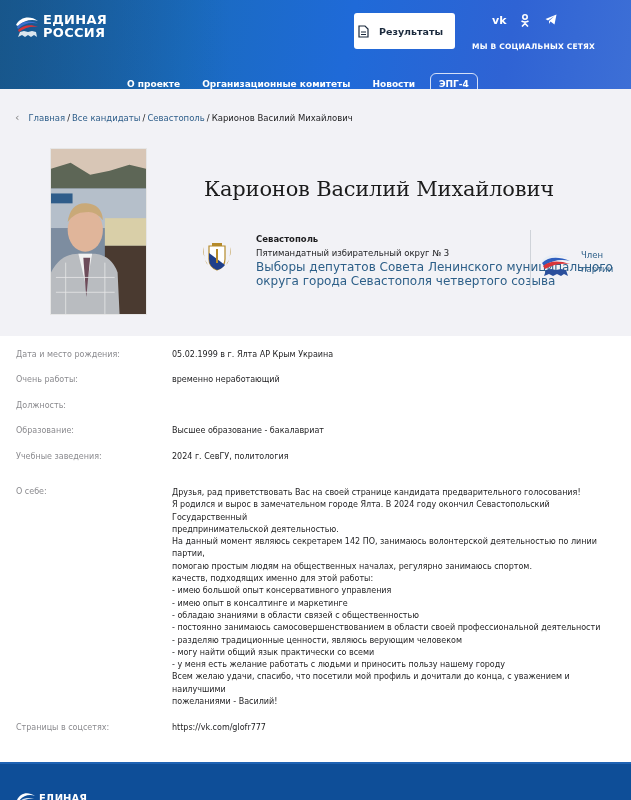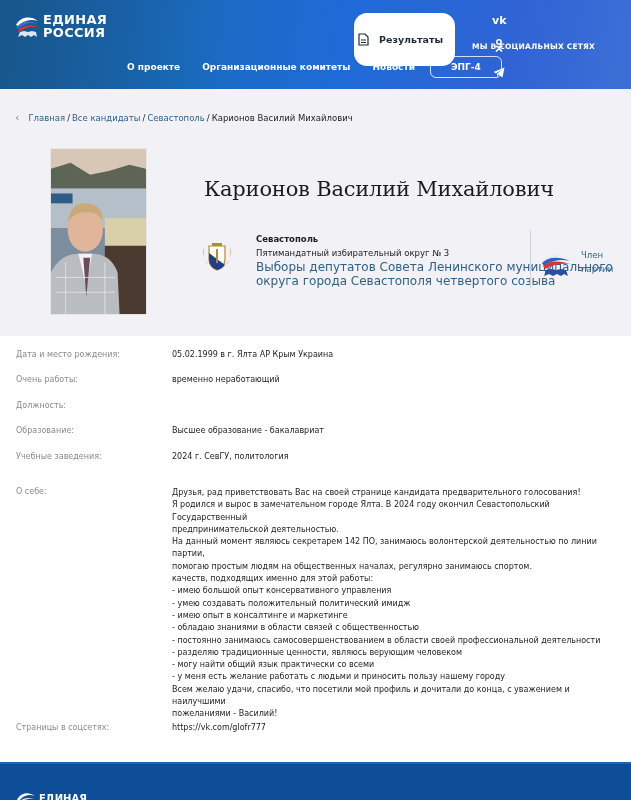--- a/index.html
+++ b/index.html
@@ -12,31 +12,31 @@
       background: linear-gradient(100deg, #1c5ea2 0%, #1a6bc0 30%, #1f6ad8 55%, #2f63d4 80%, #3d6fd6 100%);
     }
     .header::before {
       content: ""; position: absolute; left: 0; top: 0; width: 230px; height: 89px;
       background: linear-gradient(90deg, rgba(20,80,120,0.55), rgba(20,80,120,0));
     }
     .logo { position: absolute; left: 14px; top: 13px; display: flex; align-items: center; }
     .logo svg { width: 26px; height: 26px; }
     .logo-text { margin-left: 3px; color: #fff; font-weight: bold; font-size: 13px; line-height: 13px; letter-spacing: 0.3px; }
     .results-btn {
-      position: absolute; left: 354px; top: 13px; width: 101px; height: 53px;
-      background: #fff; border-radius: 13px; display: flex; align-items: center; padding-left: 4px;
+      position: absolute; left: 354px; top: 13px; width: 101px; height: 36px;
+      background: #fff; border-radius: 3px; display: flex; align-items: center; padding-left: 4px;
     }
     .results-btn svg { width: 11px; height: 13px; }
     .results-btn span { margin-left: 10px; font-size: 9.5px; color: #1b2a3d; font-weight: bold; }
-    .socials { position: absolute; left: 492px; top: 14px; display: flex; gap: 12px; align-items: flex-start; flex-direction: column; }
+    .socials { position: absolute; left: 492px; top: 14px; display: flex; gap: 12px; align-items: flex-start; }
     .socials span { color: #fff; font-weight: bold; font-size: 11px; display: inline-block; width: 14px; text-align: center; }
     .socials-label { position: absolute; left: 472px; top: 42px; color: #fff; font-size: 7.5px; font-weight: bold; letter-spacing: 0.2px; }
-    .nav { position: absolute; left: 127px; top: 55px; height: 24px; display: flex; align-items: center; }
+    .nav { position: absolute; left: 127px; top: 72px; height: 24px; display: flex; align-items: center; }
     .nav a { color: #fff; font-size: 9px; font-weight: bold; text-decoration: none; margin-right: 22px; }
-    .nav a.epg { border: 1px solid rgba(255,255,255,0.8); border-radius: 6px; padding: 5px 20px; margin-left: -7px; }
+    .nav a.epg { border: 1px solid rgba(255,255,255,0.8); border-radius: 6px; padding: 5px 8px; margin-left: -7px; }
 
     
     .hero { position: absolute; left: 0; top: 89px; width: 631px; height: 247px; background: #f2f2f6; }
     .breadcrumb { position: absolute; left: 15px; top: 22px; display: flex; align-items: center; font-size: 8.5px; }
     .breadcrumb .chev { color: #888; font-size: 11px; margin-right: 9px; }
     .breadcrumb a { color: #2e5e8a; text-decoration: none; }
     .breadcrumb .sep { color: #1d1d1f; margin: 0 2px; }
     .breadcrumb .current { color: #1d1d1f; }
     .photo { position: absolute; left: 50px; top: 59px; width: 97px; height: 167px; overflow: hidden; border: 1px solid #e6e6e6; }
     .photo svg { width: 100%; height: 100%; display: block; }
@@ -209,21 +209,20 @@
   <div class="row" style="top:151px;">
     <span class="lbl">О себе:</span>
     <div class="val about">
       <p>Друзья, рад приветствовать Вас на своей странице кандидата предварительного голосования!</p>
       <p>Я родился и вырос в замечательном городе Ялта. В 2024 году окончил Севастопольский Государственный</p>
       <p>предпринимательской деятельностью.</p>
       <p>На данный момент являюсь секретарем 142 ПО, занимаюсь волонтерской деятельностью по линии партии,</p>
       <p>помогаю простым людям на общественных началах, регулярно занимаюсь спортом.</p>
       <p>качеств, подходящих именно для этой работы:</p>
       <p>- имею большой опыт консервативного управления</p>
-      <p>- умею создавать положительный политический имидж</p>
       <p>- имею опыт в консалтинге и маркетинге</p>
       <p>- обладаю знаниями в области связей с общественностью</p>
       <p>- постоянно занимаюсь самосовершенствованием в области своей профессиональной деятельности</p>
       <p>- разделяю традиционные ценности, являюсь верующим человеком</p>
       <p>- могу найти общий язык практически со всеми</p>
       <p>- у меня есть желание работать с людьми и приносить пользу нашему городу</p>
       <p>Всем желаю удачи, спасибо, что посетили мой профиль и дочитали до конца, с уважением и наилучшими</p>
       <p>пожеланиями - Василий!</p>
     </div>
   </div>

